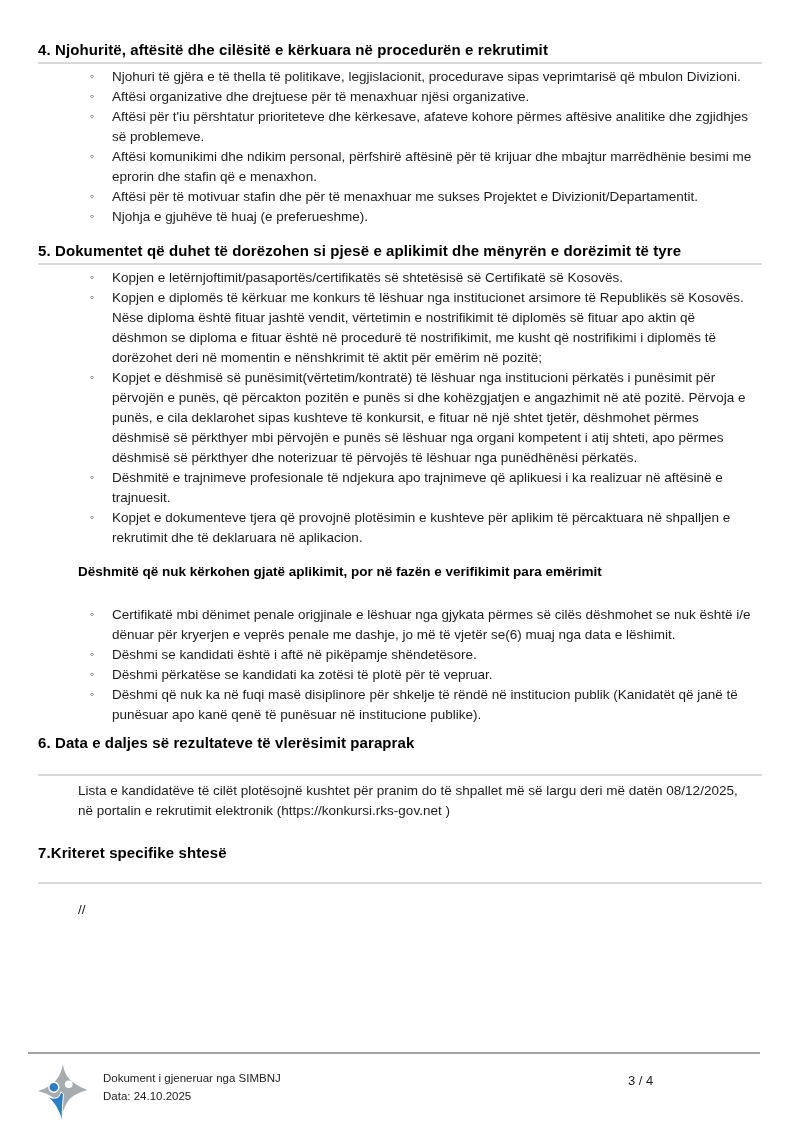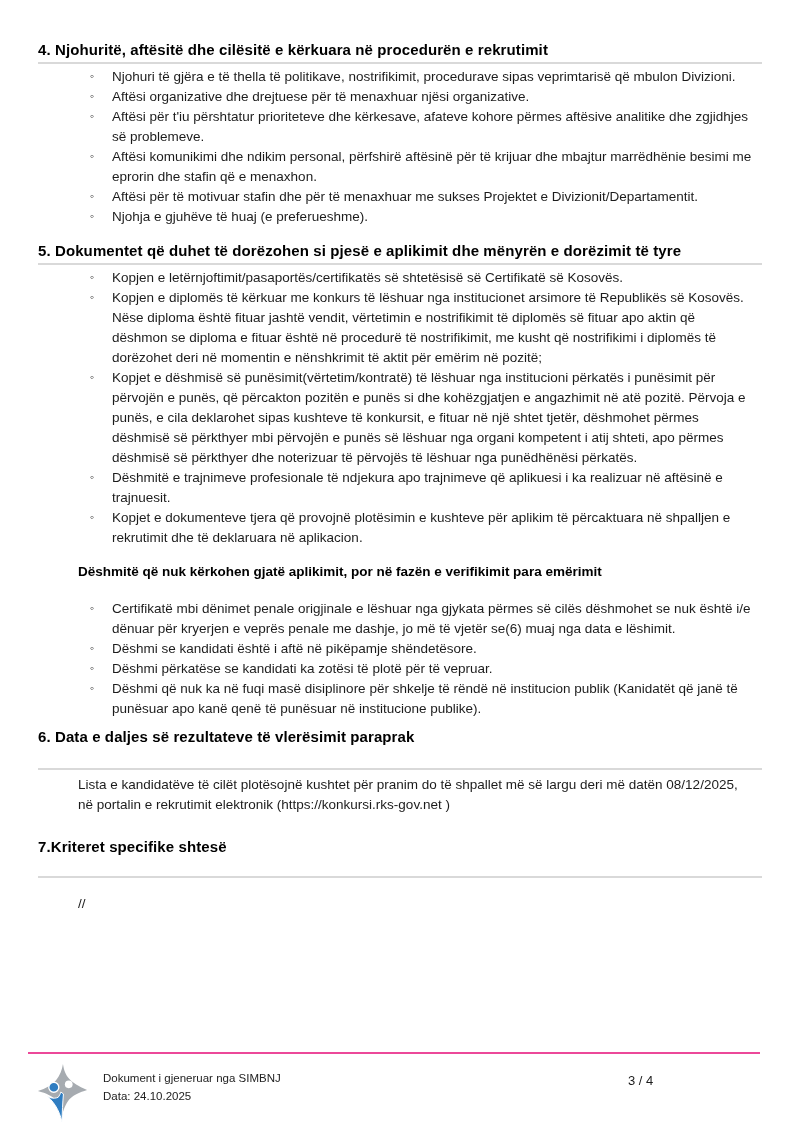--- a/index.html
+++ b/index.html
@@ -63,49 +63,49 @@
     line-height: 20px;
     max-width: 662px;
     color: #1c1c1c;
   }
   .mt-sec5   { margin-top: 12px; }
   .mt-sec6   { margin-top: 6px; }
   .rule-gap6 { margin-top: 20px; }
   .mt-sec7   { margin-top: 20px; }
   .rule-gap7 { margin-top: 18px; }
   .para-slashes { margin-top: 16px; }
-  ul.bullets.verification { margin-top: 17px; }
+  ul.bullets.verification { margin-top: 23px; }
 
   .footer {
     position: absolute;
     left: 0; right: 12px;
     top: 1052px;
     height: 78px;
-    border-top: 2px solid #ec4899;
+    border-top: 2px solid #a3a3a3;
     margin: 0 28px;
   }
   .footer-inner { position: relative; height: 100%; }
   .footer-logo { position: absolute; left: 7px; top: 9px; }
   .footer-text { position: absolute; left: 75px; top: 15px; }
   .footer-line { font-size: 11.5px; line-height: 18px; color: #222222; }
   .page-indicator {
     position: absolute; left: 600px; top: 19px;
     font-size: 13px; color: #1c1c1c;
   }
 </style>
 </head>
 <body>
 
 <div class="page">
 
   <section>
     <h2 class="sec-title">4. Njohuritë, aftësitë dhe cilësitë e kërkuara në procedurën e rekrutimit</h2>
     <hr class="rule">
     <ul class="bullets">
-      <li>Njohuri të gjëra e të thella të politikave, nostrifikimit, procedurave sipas veprimtarisë që mbulon Divizioni.</li>
+      <li>Njohuri të gjëra e të thella të politikave, legjislacionit, procedurave sipas veprimtarisë që mbulon Divizioni.</li>
       <li>Aftësi organizative dhe drejtuese për të menaxhuar njësi organizative.</li>
       <li>Aftësi për t'iu përshtatur prioriteteve dhe kërkesave, afateve kohore përmes aftësive analitike dhe zgjidhjes së problemeve.</li>
       <li>Aftësi komunikimi dhe ndikim personal, përfshirë aftësinë për të krijuar dhe mbajtur marrëdhënie besimi me eprorin dhe stafin që e menaxhon.</li>
       <li>Aftësi për të motivuar stafin dhe për të menaxhuar me sukses Projektet e Divizionit/Departamentit.</li>
       <li>Njohja e gjuhëve të huaj (e preferueshme).</li>
     </ul>
   </section>
 
   <section>
     <h2 class="sec-title mt-sec5">5. Dokumentet që duhet të dorëzohen si pjesë e aplikimit dhe mënyrën e dorëzimit të tyre</h2>

